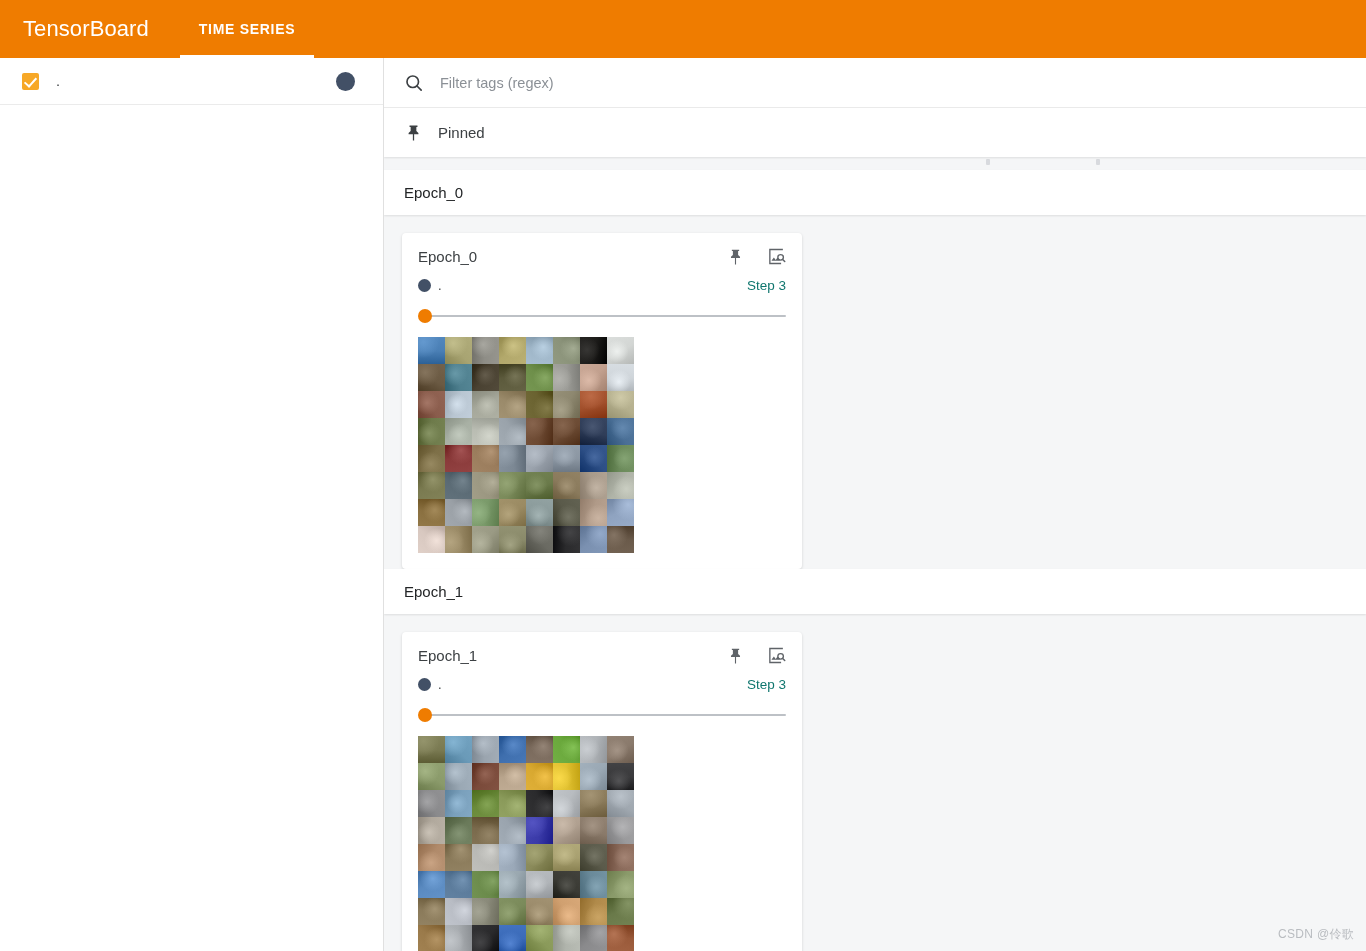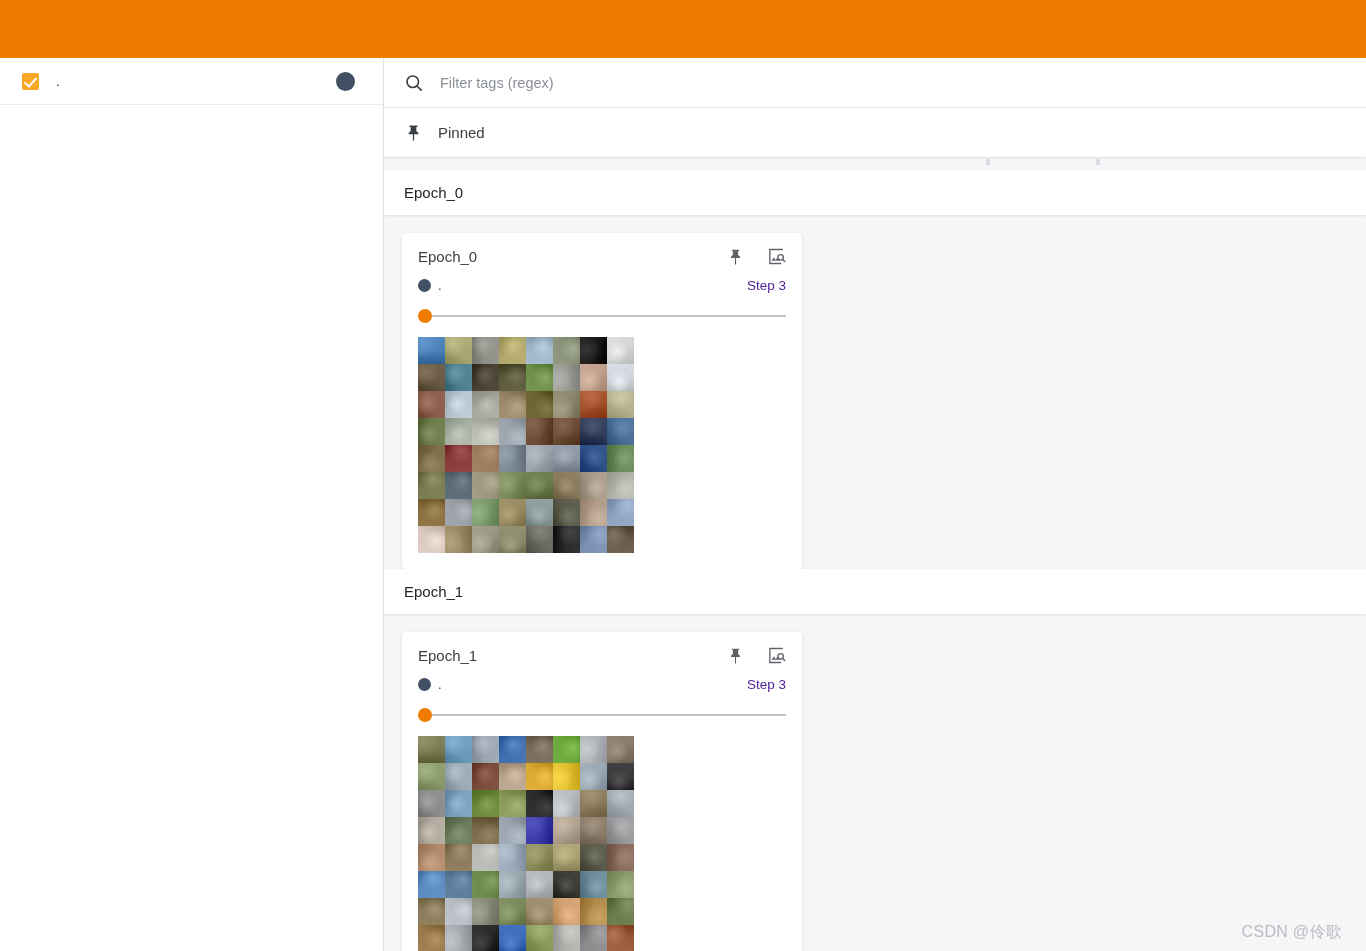--- a/index.html
+++ b/index.html
@@ -233,21 +233,21 @@
     border-radius: 50%;
     flex: 0 0 13px;
   }
   .meta-run {
     flex: 1;
     font-size: 13px;
     color: #3c4043;
   }
   .meta-step {
     font-size: 13.5px;
-    color: #4c1d95;
+    color: #0f766e;
     white-space: nowrap;
     text-align: center;
   }
 
   .slider {
     position: relative;
     margin-top: 16px;
     height: 14px;
     cursor: pointer;
   }
@@ -273,33 +273,37 @@
     display: grid;
     grid-template-columns: repeat(8, 27px);
     grid-template-rows: repeat(8, 27px);
     gap: 0;
     line-height: 0;
   }
   .tile { width: 27px; height: 27px; display: block; }
 
   .watermark {
     position: absolute;
-    right: 24px;
+    right: 12px;
     bottom: 8px;
-    font-size: 16px;
+    font-size: 12px;
     color: #b9bcc0;
     user-select: none;
     letter-spacing: 0.3px;
   }
 </style>
 </head>
 <body>
 
 <div class="appbar">
+  <div class="brand">TensorBoard</div>
   <div class="tabs">
+    <div class="tab active">
+      <span>TIME SERIES</span>
+    </div>
   </div>
 </div>
 
 <div class="body-split">
 
   <div class="sidebar">
 
 
 
     <div class="run-row">

